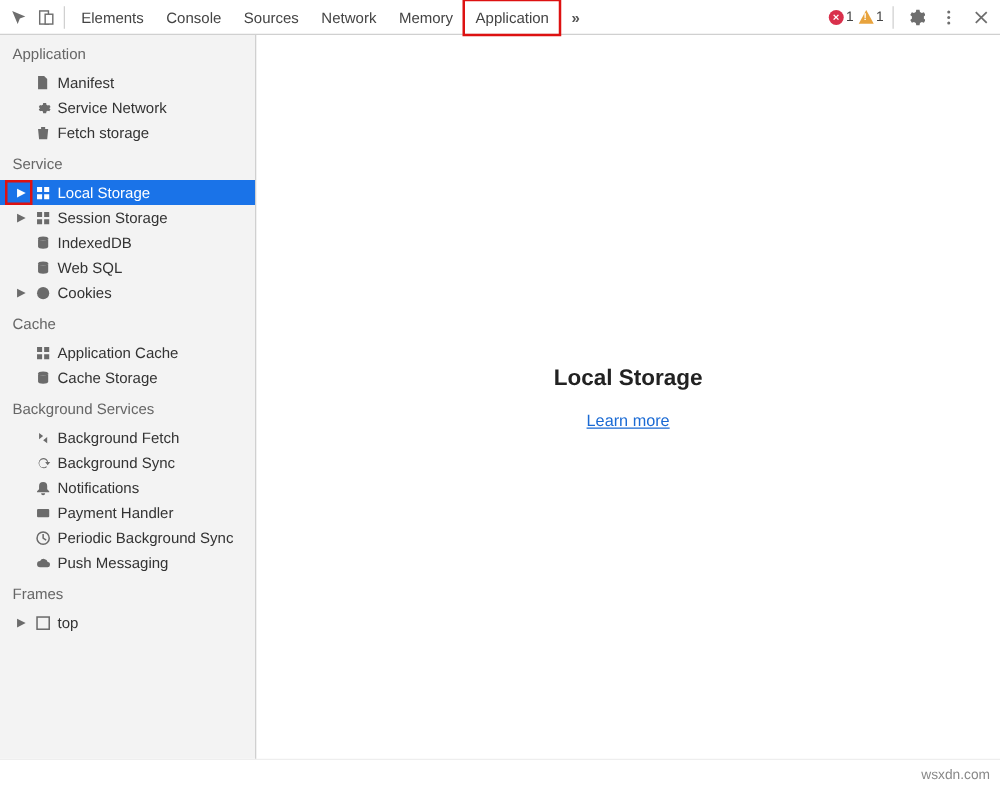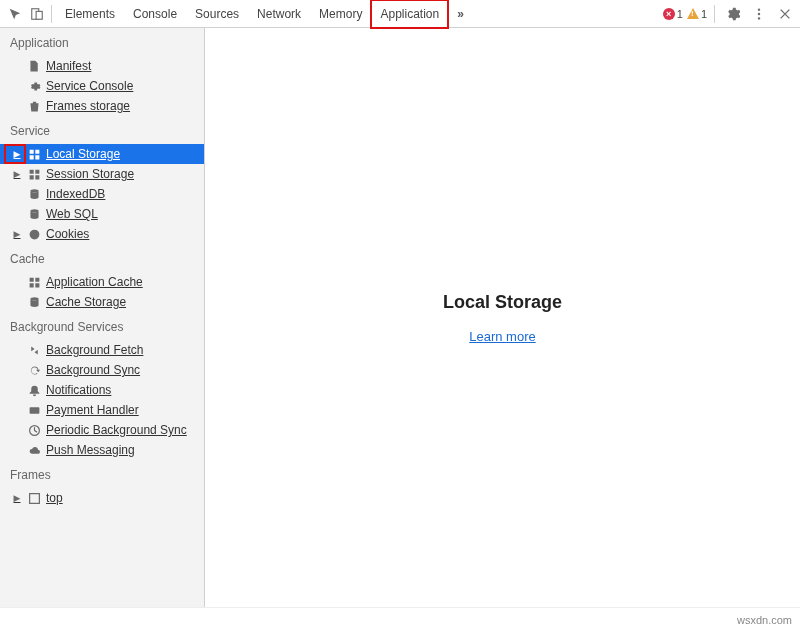--- a/index.html
+++ b/index.html
@@ -70,21 +70,21 @@
     color:#333;
   }
   .row .tw { width:10px; display:flex; justify-content:center; color:#6b6b6b; font-size:9px;}
   .row .icon { width:16px; display:flex; justify-content:center; color:#6b6b6b; }
   .row .icon svg{ width:13px; height:13px; fill:#6b6b6b; }
   .row.selected {
     background:#1a73e8; color:#fff;
   }
   .row.selected .icon, .row.selected .icon svg { color:#fff; fill:#fff; }
   .row.selected .tw { color:#fff; }
-  .row.indent1 { padding-left: 12px; text-decoration: underline; }
+  .row.indent1 { padding-left: 12px; }
   .row .label { font-size:12px; }
   .red-box-sidebar {
     position:absolute;
     border:2px solid #d11;
     width:22px; height:20px;
     pointer-events:none;
   }
   .sidebar { position:relative; }
   
   .main {
@@ -177,30 +177,30 @@
         </span>
         <span class="label">Manifest</span>
       </div>
       <div class="row indent1">
         <span class="tw"></span>
         <span class="icon">
           <svg viewBox="0 0 16 16">
             <use href="#i-gear"></use>
           </svg>
         </span>
-        <span class="label">Service Console</span>
+        <span class="label">Service Network</span>
       </div>
       <div class="row indent1">
         <span class="tw"></span>
         <span class="icon">
           <svg viewBox="0 0 16 16">
             <use href="#i-trash"></use>
           </svg>
         </span>
-        <span class="label">Frames storage</span>
+        <span class="label">Fetch storage</span>
       </div>
       <div class="group-header">Service</div>
       <div class="row indent1 selected">
         <span class="tw">▶</span>
         <span class="icon">
           <svg viewBox="0 0 16 16">
             <use href="#i-grid"></use>
           </svg>
         </span>
         <span class="label">Local Storage</span>

